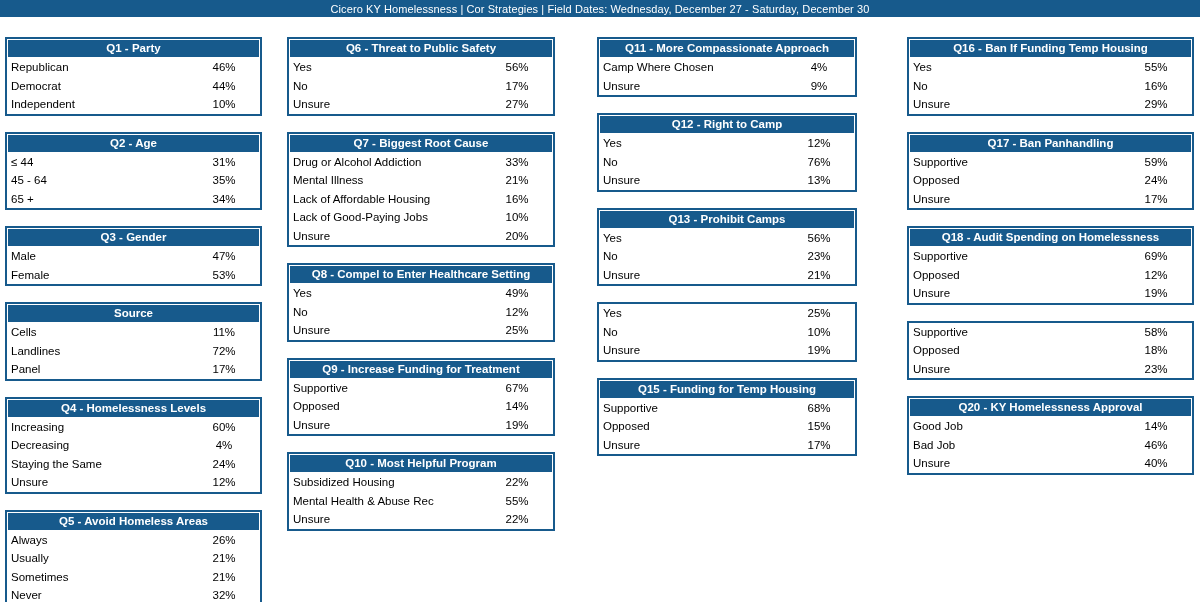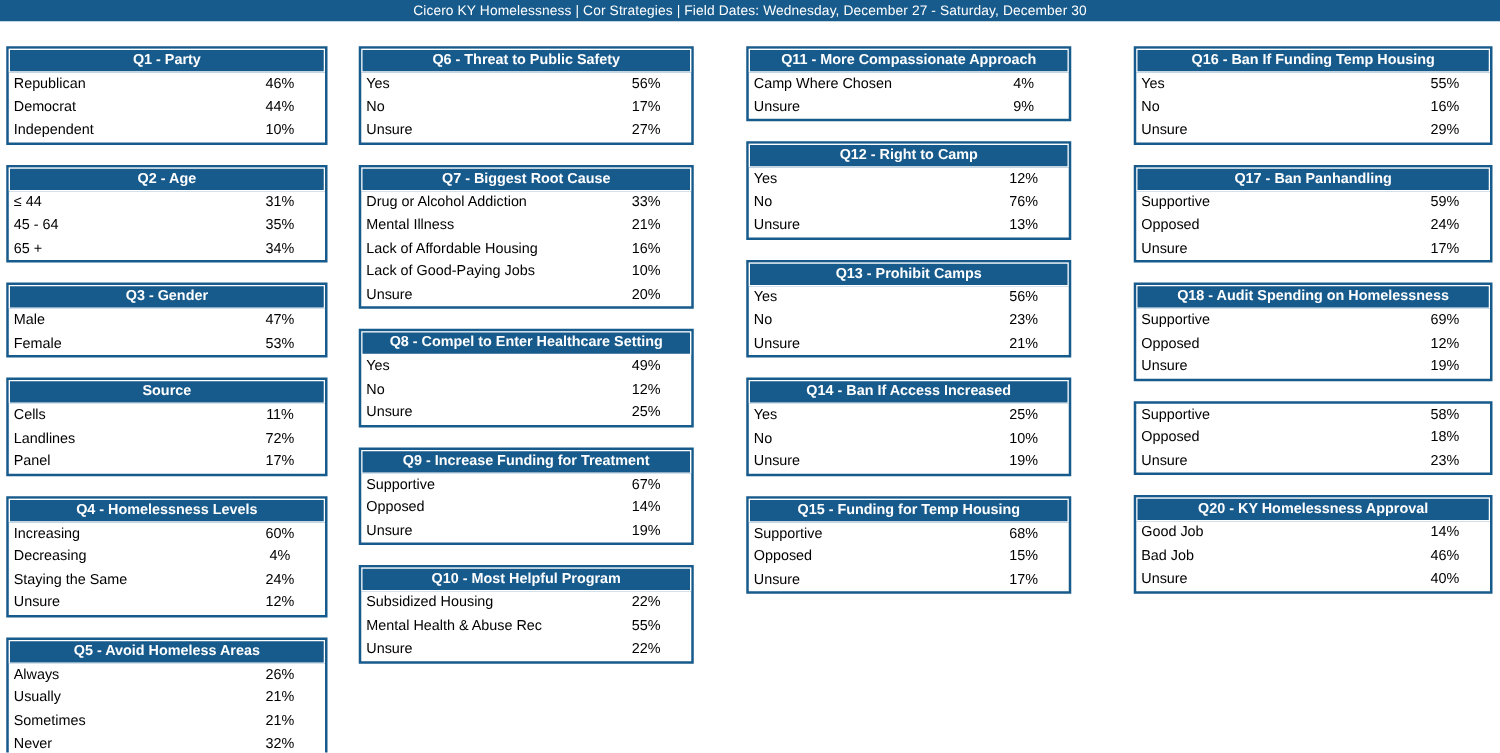--- a/index.html
+++ b/index.html
@@ -310,21 +310,20 @@
         <div class="qrow">
           <span class="label">No</span>
           <span class="value">23%</span>
         </div>
         <div class="qrow">
           <span class="label">Unsure</span>
           <span class="value">21%</span>
         </div>
       </section>
       <section class="qtable">
-        <div class="qtable-header">Q14 - Ban If Access Increased</div>
         <div class="qrow">
           <span class="label">Yes</span>
           <span class="value">25%</span>
         </div>
         <div class="qrow">
           <span class="label">No</span>
           <span class="value">10%</span>
         </div>
         <div class="qrow">
           <span class="label">Unsure</span>

